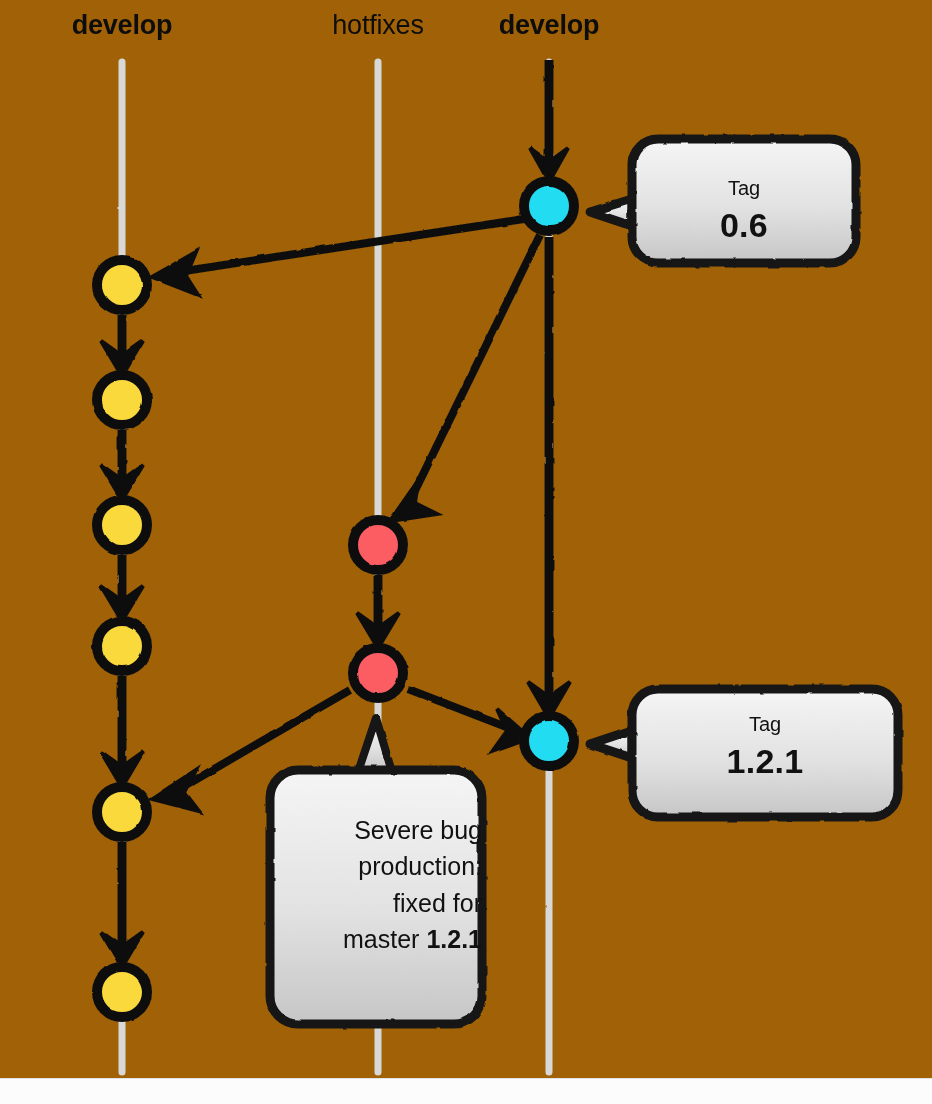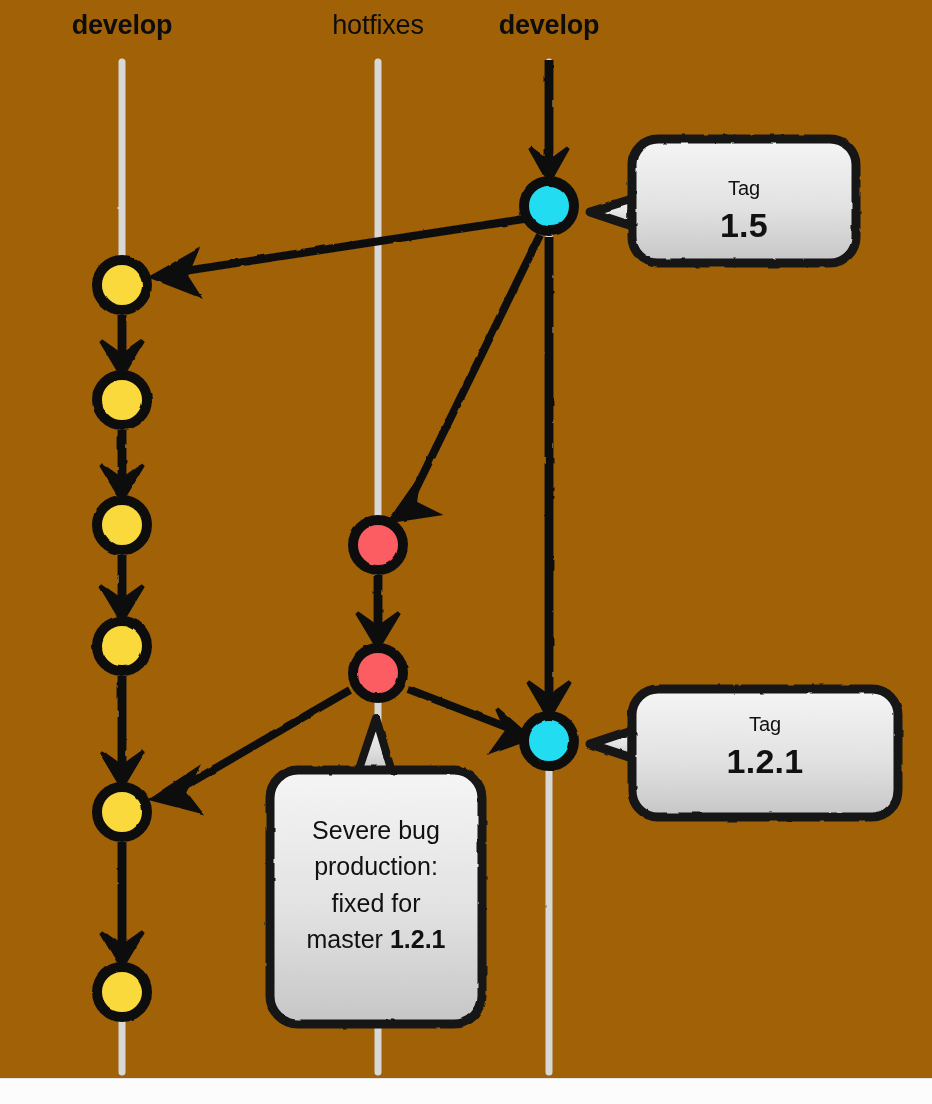--- a/index.html
+++ b/index.html
@@ -57,21 +57,21 @@
     margin-top: 2px;
   }
   .note-text {
     position: absolute;
     color: #111111;
     text-align: center;
     font-size: 25px;
     line-height: 1.45;
     pointer-events: none;
   }
-  .note-text .nline { display: block; white-space: nowrap; }
+  .note-text .nline { display: block; white-space: nowrap; text-align: right; }
   .note-text b { font-weight: bold; }
   
   .page-edge {
     position: absolute;
     left: 0;
     width: 932px;
     height: 1px;
     background: #e3e3e3;
   }
   .page-foot {
@@ -201,21 +201,21 @@
       <circle cx="378" cy="545" r="25" fill="#FB5D63" stroke="#111111" stroke-width="10"></circle>
       <circle cx="378" cy="673" r="25" fill="#FB5D63" stroke="#111111" stroke-width="10"></circle>
 
       <circle cx="549" cy="206" r="25" fill="#22DDF2" stroke="#111111" stroke-width="10"></circle>
       <circle cx="549" cy="741" r="25" fill="#22DDF2" stroke="#111111" stroke-width="10"></circle>
     </g>
   </svg>
 
   <div class="callout-text" style="left:632px; top:176px; width:224px;">
     <span class="t-small">Tag</span>
-    <span class="t-big">1.5</span>
+    <span class="t-big">0.6</span>
   </div>
 
   <div class="callout-text" style="left:632px; top:712px; width:266px;">
     <span class="t-small">Tag</span>
     <span class="t-big">1.2.1</span>
   </div>
 
   <div class="note-text" style="left:270px; top:812px; width:212px;">
     <span class="nline">Severe bug</span>
     <span class="nline">production:</span>

